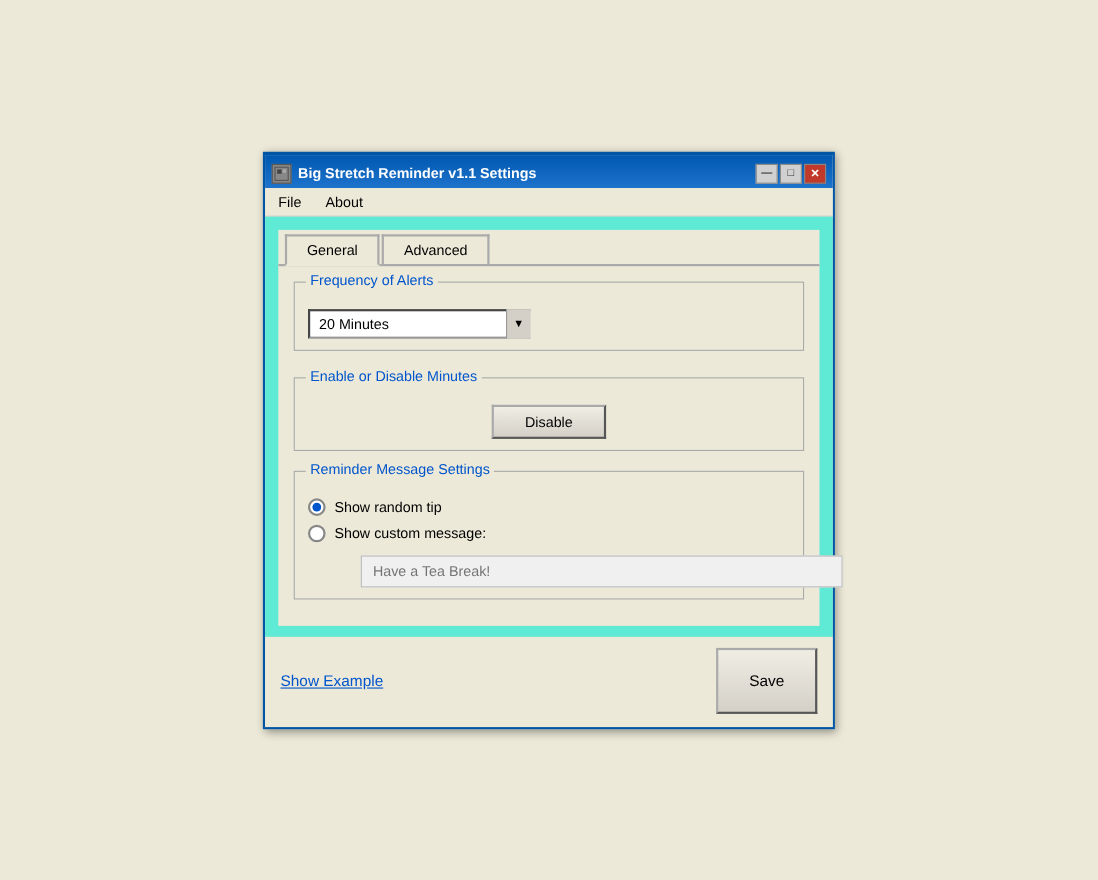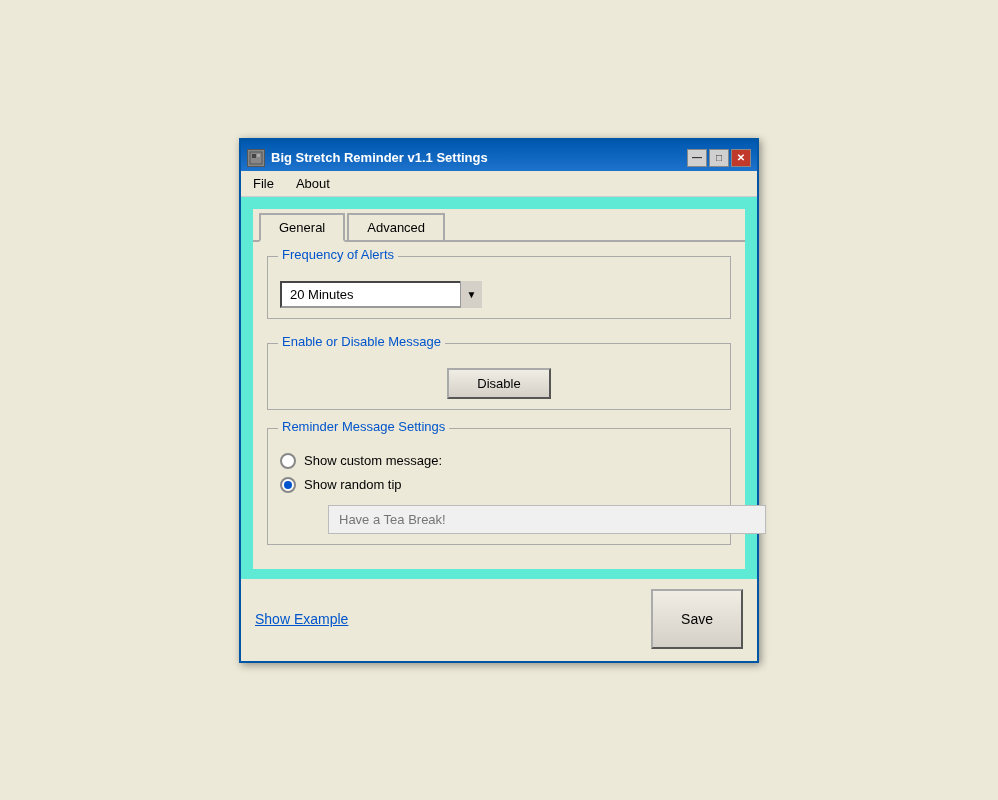--- a/index.html
+++ b/index.html
@@ -356,41 +356,41 @@
                 <option>30 Minutes</option>
                 <option>45 Minutes</option>
                 <option>60 Minutes</option>
               </select>
               <div class="select-arrow">▼</div>
             </div>
           </div>
         </div>
 
         <div class="group-box disable-box">
-          <span class="group-label">Enable or Disable Message</span>
+          <span class="group-label">Enable or Disable Minutes</span>
           <div class="disable-content">
             <button class="disable-btn">Disable</button>
           </div>
         </div>
       </div>
 
       <div class="group-box reminder-box">
         <span class="group-label">Reminder Message Settings</span>
         <div class="reminder-content">
+          
+          <div class="radio-row">
+            <div class="radio-btn selected"></div>
+            <span class="radio-label">Show random tip</span>
+          </div>
           
           <div class="radio-row">
             <div class="radio-btn"></div>
             <span class="radio-label">Show custom message:</span>
           </div>
           
-          <div class="radio-row">
-            <div class="radio-btn selected"></div>
-            <span class="radio-label">Show random tip</span>
-          </div>
-          
           <input class="custom-msg-input" type="text" placeholder="Have a Tea Break!" style="">
         </div>
       </div>
 
     </div>
   </div>
 
   <div class="bottom-bar">
     <a class="show-example-link">Show Example</a>
     <button class="save-btn">Save</button>

